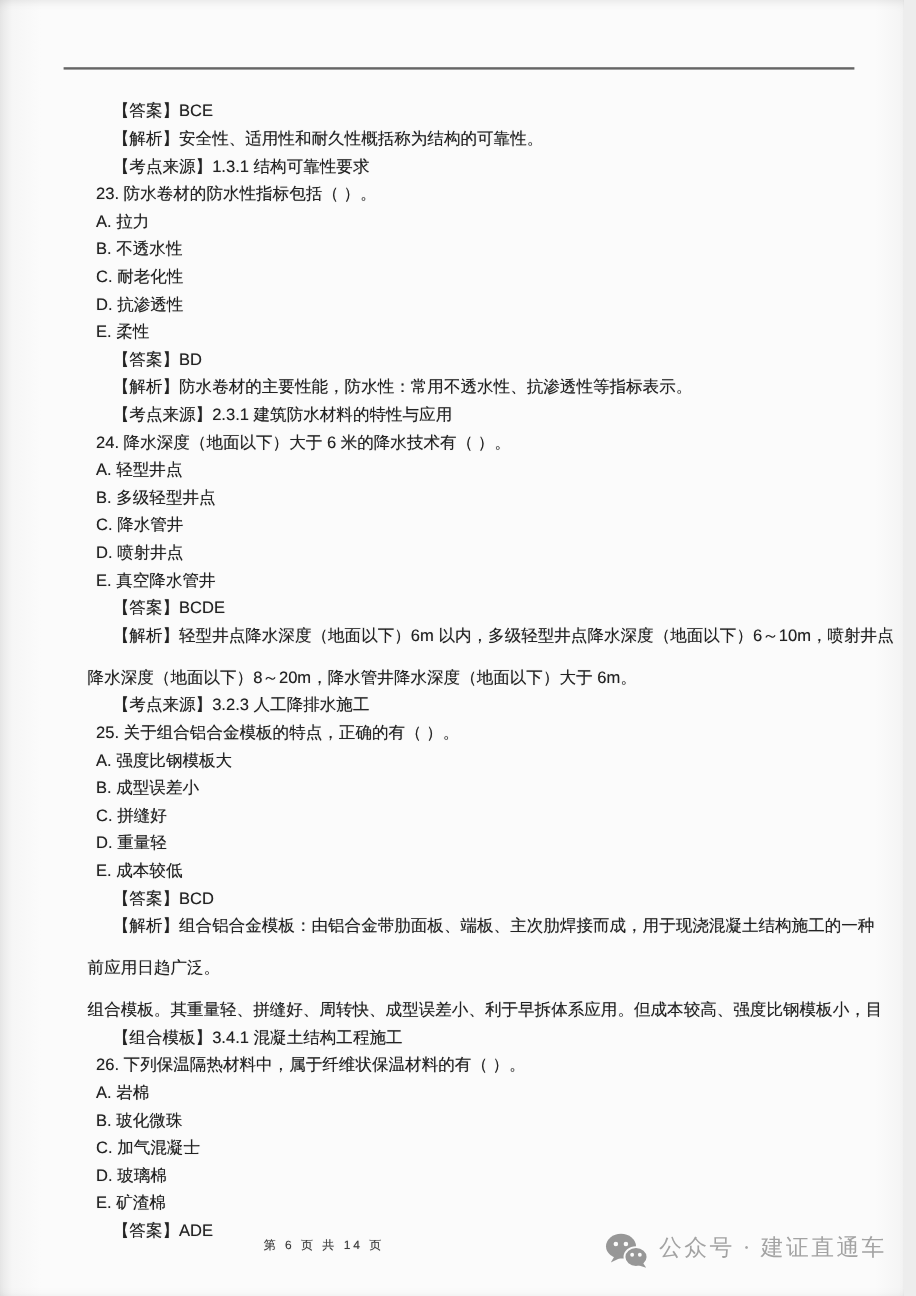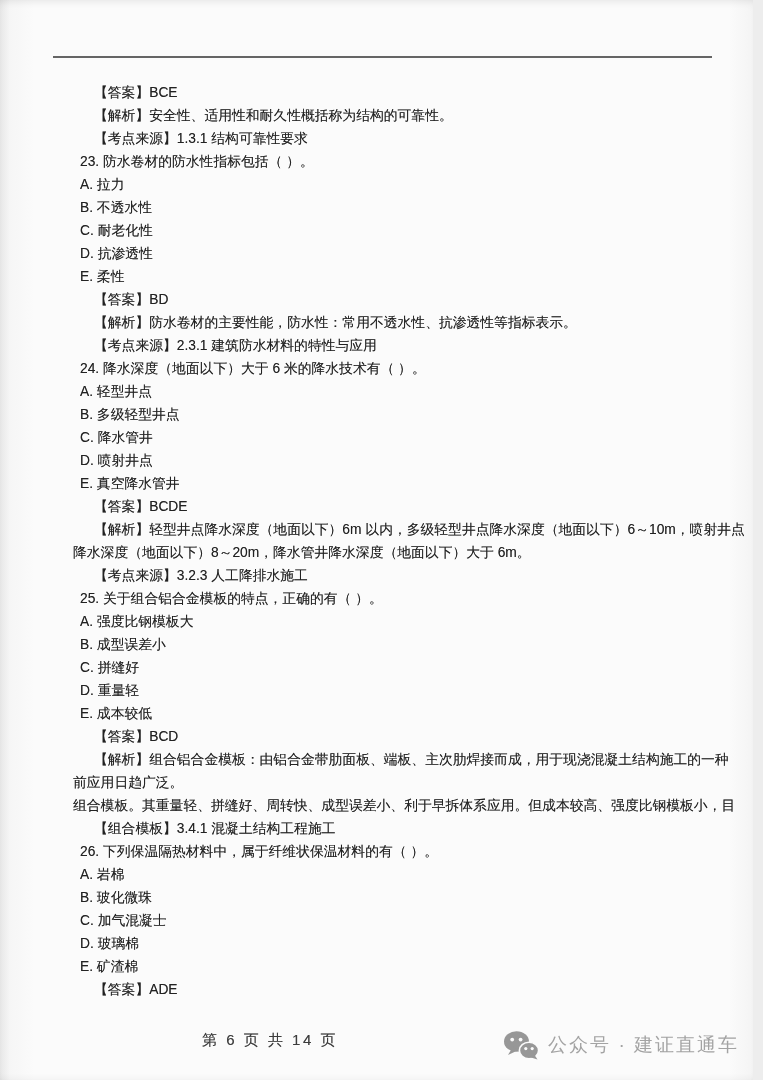--- a/index.html
+++ b/index.html
@@ -18,30 +18,31 @@
     background:#4a4a4a;opacity:.85;
   }
   .content{
     position:absolute;left:73px;top:81px;width:650px;
     color:#222;font-size:13.8px;line-height:23px;
     text-shadow:0 0 .6px rgba(45,45,45,.5);
   }
   .doc-line{margin:0;white-space:nowrap;height:23px;}
   .k-answer,.k-analysis,.k-source{text-indent:21px;}
   .k-question,.k-option{text-indent:7px;}
-  .k-analysis_cont{text-indent:0;}
+  .k-analysis_cont{text-indent:0;margin-top:12px;}
   .footer-pagenum{
     position:absolute;left:0;top:1031px;width:540px;text-align:center;
-    color:#3c3c3c;font-size:15px;letter-spacing:2.5px;
+    color:#3c3c3c;font-size:10px;letter-spacing:2.5px;
     text-shadow:0 0 .6px rgba(60,60,60,.5);
   }
   .watermark{
     position:absolute;right:14px;top:1027px;height:36px;
-    display:flex;align-items:center;gap:9px;
+    display:flex;gap:9px;
     color:#a3a3a3;
+    font-family:Liberation Serif, serif;
   }
   .wm-text{font-size:19px;letter-spacing:2px;white-space:nowrap;}
   .wx-icon{display:inline-block;width:36px;height:31px;}
 </style>
 </head>
 <body>
 
 <div class="page">
 
   <div class="top-rule"></div>

